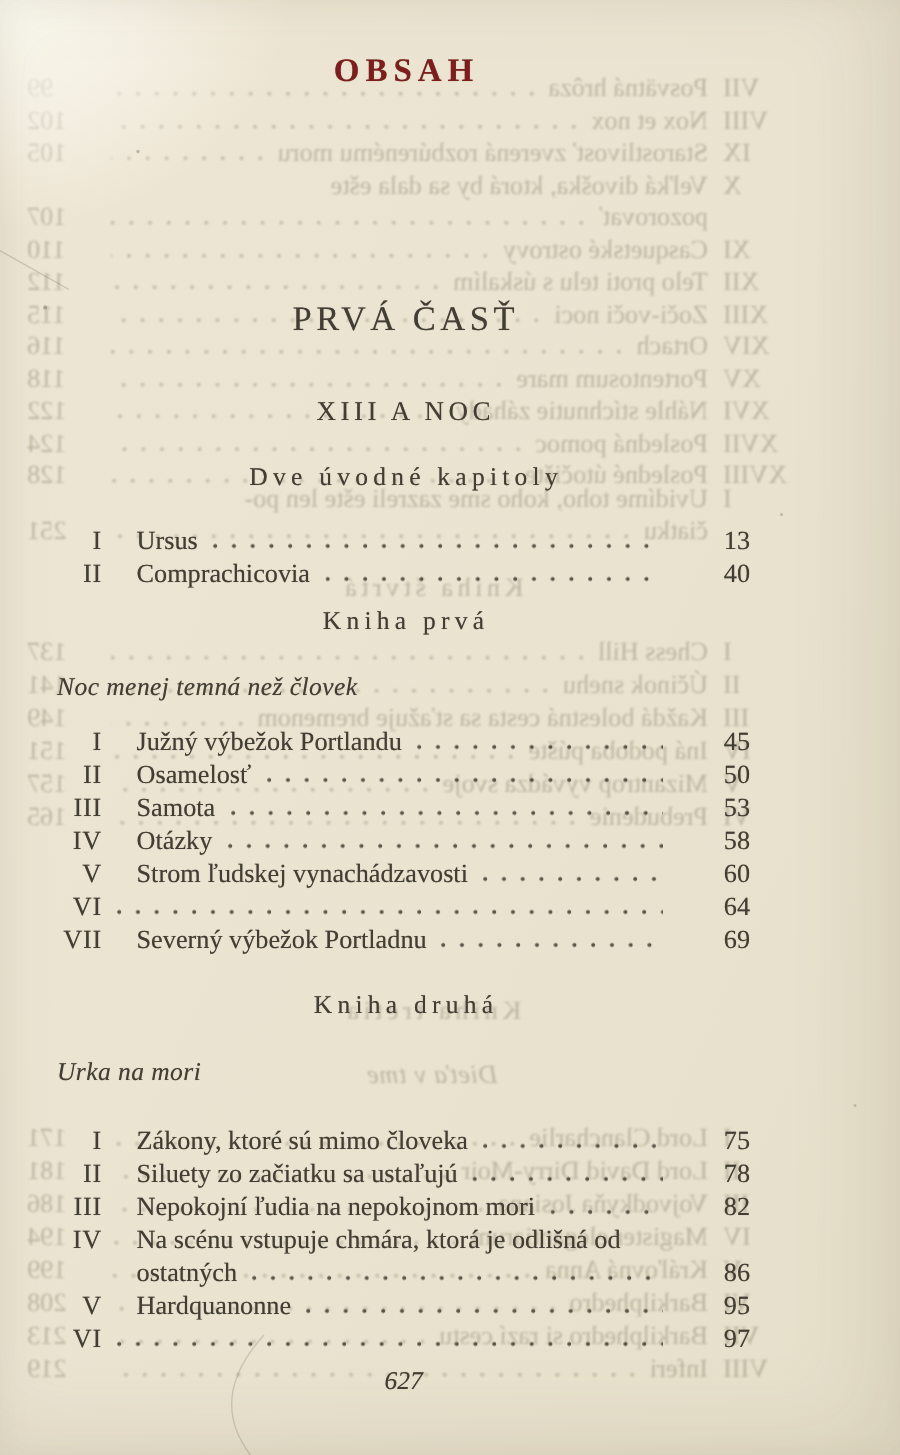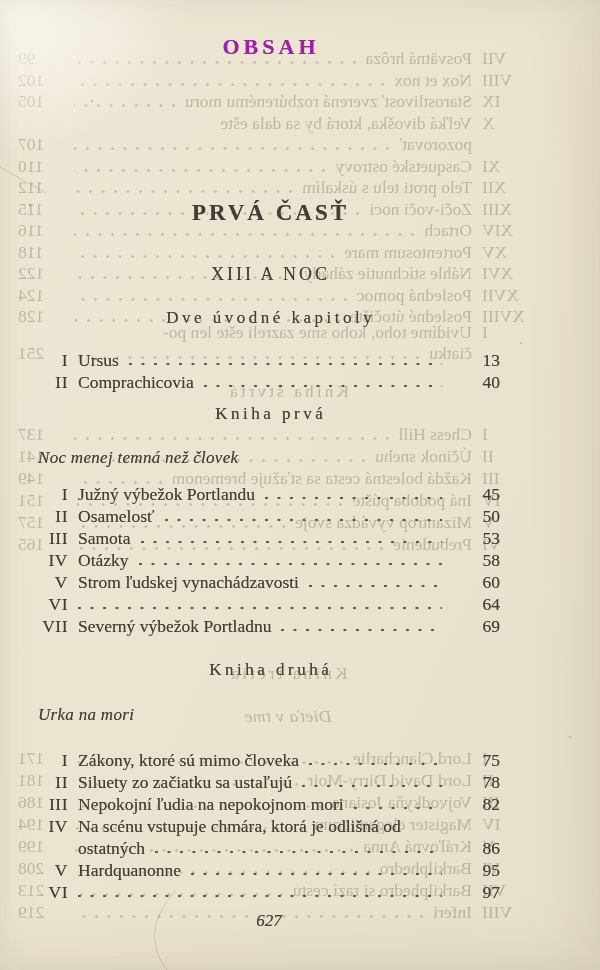--- a/index.html
+++ b/index.html
@@ -36,32 +36,32 @@
     background-image:radial-gradient(circle at 1.5px 2.5px,rgba(141,134,112,.9) 1.05px,rgba(141,134,112,0) 1.5px);
     background-size:12.5px 5px;background-repeat:repeat-x;}
   .bleed-line .bp{width:44px;text-align:right;flex:none;}
   .b-center{display:block;text-align:center;letter-spacing:3px;}
   .b-italic{font-style:italic;letter-spacing:.5px;}
   
   .content{
     position:absolute;left:38px;top:0;width:462px;z-index:2;
     text-shadow:0 0 .5px rgba(62,57,46,.55);
   }
-  .h-obsah{margin:34px 0 0;text-align:center;font-size:22px;font-weight:bold;letter-spacing:4px;padding-left:4px;line-height:26px;color:#a21caf;}
-  .h-part{margin:140px 0 0;text-align:center;font-size:23px;font-weight:bold;letter-spacing:3px;padding-left:3px;line-height:26px;color:#423e34;}
+  .h-obsah{margin:34px 0 0;text-align:center;font-size:22px;font-weight:bold;letter-spacing:4px;padding-left:4px;line-height:26px;color:#7f1d1d;}
+  .h-part{margin:140px 0 0;text-align:center;font-size:23px;font-weight:normal;letter-spacing:3px;padding-left:3px;line-height:26px;color:#423e34;}
   .h-section{margin:38px 0 0;text-align:center;font-size:18px;letter-spacing:3px;padding-left:3px;line-height:20px;}
   .h-book{text-align:center;font-size:17px;letter-spacing:3.5px;padding-left:3.5px;line-height:20px;}
   .m-dve{margin-top:24px;} .m-kp{margin-top:11px;} .m-kd{margin-top:23px;}
   .subtitle{font-style:italic;font-size:17px;line-height:20px;letter-spacing:.3px;}
   .m-sub1{margin-top:24px;} .m-sub2{margin-top:25px;}
   .group{font-size:17.5px;}
   .m-g1{margin-top:21px;} .m-g2{margin-top:15px;} .m-g3{margin-top:24px;}
   .row{display:flex;align-items:flex-end;line-height:22px;white-space:nowrap;}
   .row .num{width:30px;text-align:right;flex:none;letter-spacing:.5px;}
-  .row .ttl{margin-left:10px;flex:none;}
+  .row .ttl{margin-left:23px;flex:none;}
   .row .leader{flex:1 1 auto;margin:0 12px 4px 10px;height:6px;
     background-image:radial-gradient(circle at 1.5px 3px,rgba(62,57,46,.82) 1.1px,rgba(62,57,46,0) 1.55px);
     background-size:12.5px 6px;background-repeat:repeat-x;}
   .row .pg{width:46px;text-align:right;flex:none;}
   .footer-num{margin-top:8px;text-align:center;font-size:17px;line-height:20px;font-style:italic;}
 </style>
 </head>
 <body>
 
 <div class="bleed">

